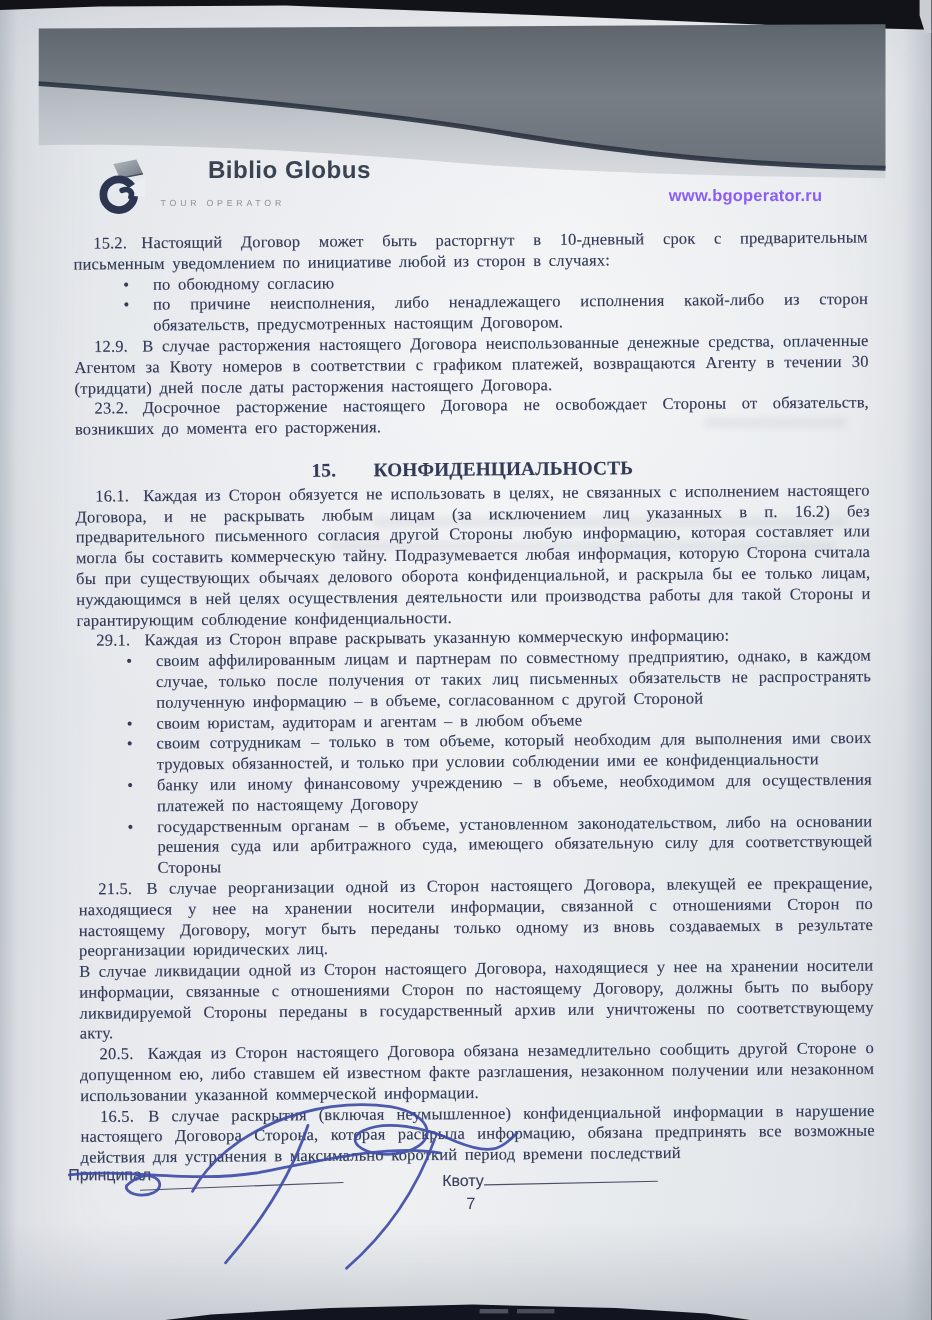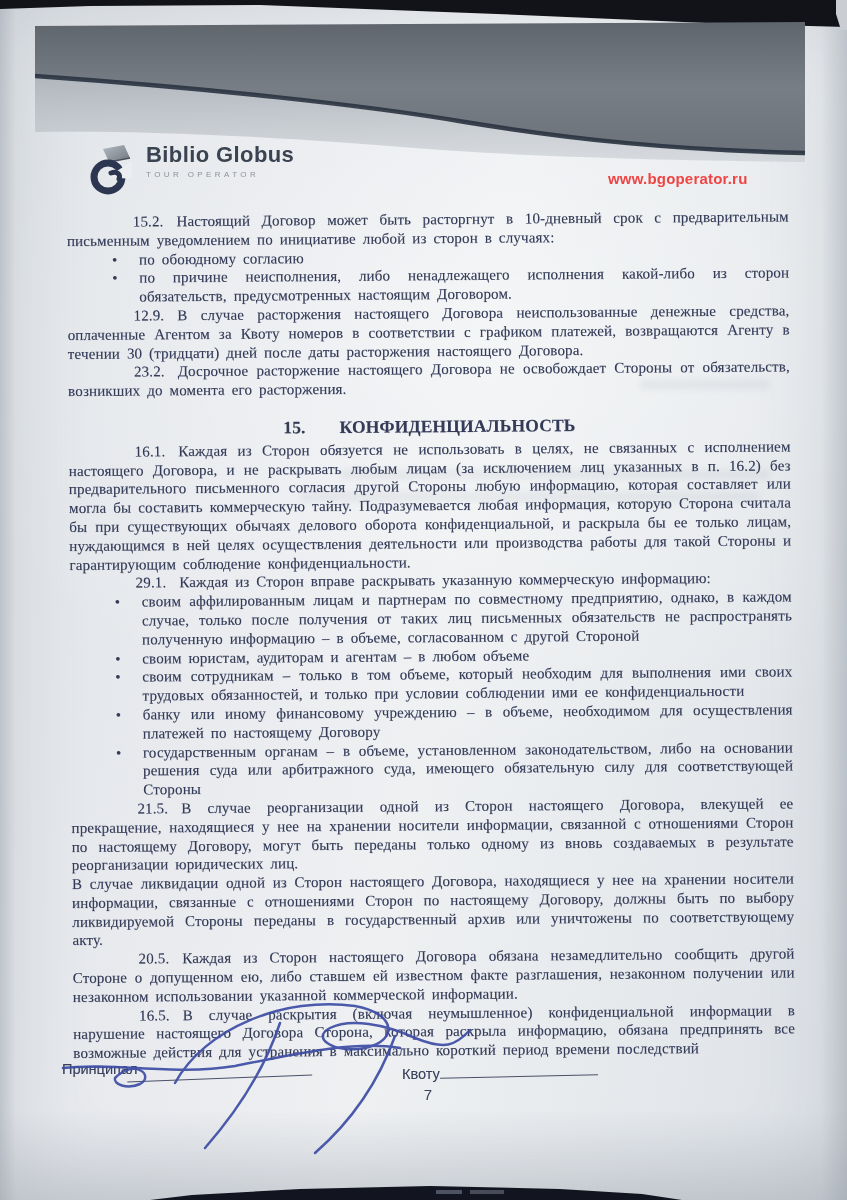--- a/index.html
+++ b/index.html
@@ -18,33 +18,33 @@
   .paper-bottom-shade{position:absolute;left:0;bottom:0;width:100%;height:90px;
     background:linear-gradient(to bottom,rgba(150,158,168,0),rgba(150,158,168,.30));}
   
   .photo-top,.photo-bottom,.photo-corner{position:absolute;left:0;top:0;}
   
   .ghost{position:absolute;background:rgba(120,130,150,.10);border-radius:4px;filter:blur(3px);}
   
   .swoosh{position:absolute;left:35px;top:20px;}
   .logo{position:absolute;left:88px;top:143px;display:flex;align-items:flex-start;gap:10px;}
   .logo-text-title{font-family:"Liberation Sans",sans-serif;font-weight:bold;font-size:22px;
-    color:#3a4352;letter-spacing:.4px;line-height:24px;}
+    color:#3a4352;letter-spacing:.4px;line-height:24px;margin-left:43px;}
   .logo-text-sub{font-family:"Liberation Sans",sans-serif;font-size:8px;color:#8d939c;
-    letter-spacing:3.4px;margin-top:3px;}
+    letter-spacing:3.4px;margin-top:13px;}
   .site-url{position:absolute;left:608px;top:170px;font-family:"Liberation Sans",sans-serif;
-    font-size:15px;font-weight:bold;color:#ef4444;letter-spacing:.2px;}
+    font-size:15px;font-weight:bold;color:#8b5cf6;letter-spacing:.2px;}
   
   .doc-text{position:absolute;left:70px;top:213px;width:722px;color:#333b57;
     font-size:15px;line-height:18.8px;text-align:justify;word-spacing:3px;letter-spacing:.15px;
     text-shadow:.3px .3px .6px rgba(45,53,85,.35);transform:rotate(-0.45deg);
     transform-origin:0 50%;}
   .clause{margin:0;text-indent:18px;}
   .para{margin:0;text-indent:0;}
-  .clause-num{margin-right:13px;margin-left:48px;}
+  .clause-num{margin-right:13px;}
   .clause-heading{display:flex;justify-content:center;gap:34px;font-weight:bold;
     font-size:17.5px;margin:19px 0 4px 0;text-indent:0;}
   ul.bullets{list-style:none;margin:0;padding:0;}
   ul.bullets li{position:relative;padding-left:72px;margin:0;}
   ul.bullets li .bullet-mark{position:absolute;left:45px;top:0;}
   
   .footer-label{position:absolute;font-family:"Liberation Sans",sans-serif;font-size:14.5px;
     color:#39415c;text-shadow:.3px .3px .5px rgba(45,53,85,.3);}
   .principal-line{position:absolute;left:127px;top:1064px;width:185px;height:14px;
     border-bottom:1.4px solid #4a5068;transform:rotate(-2.2deg);}

